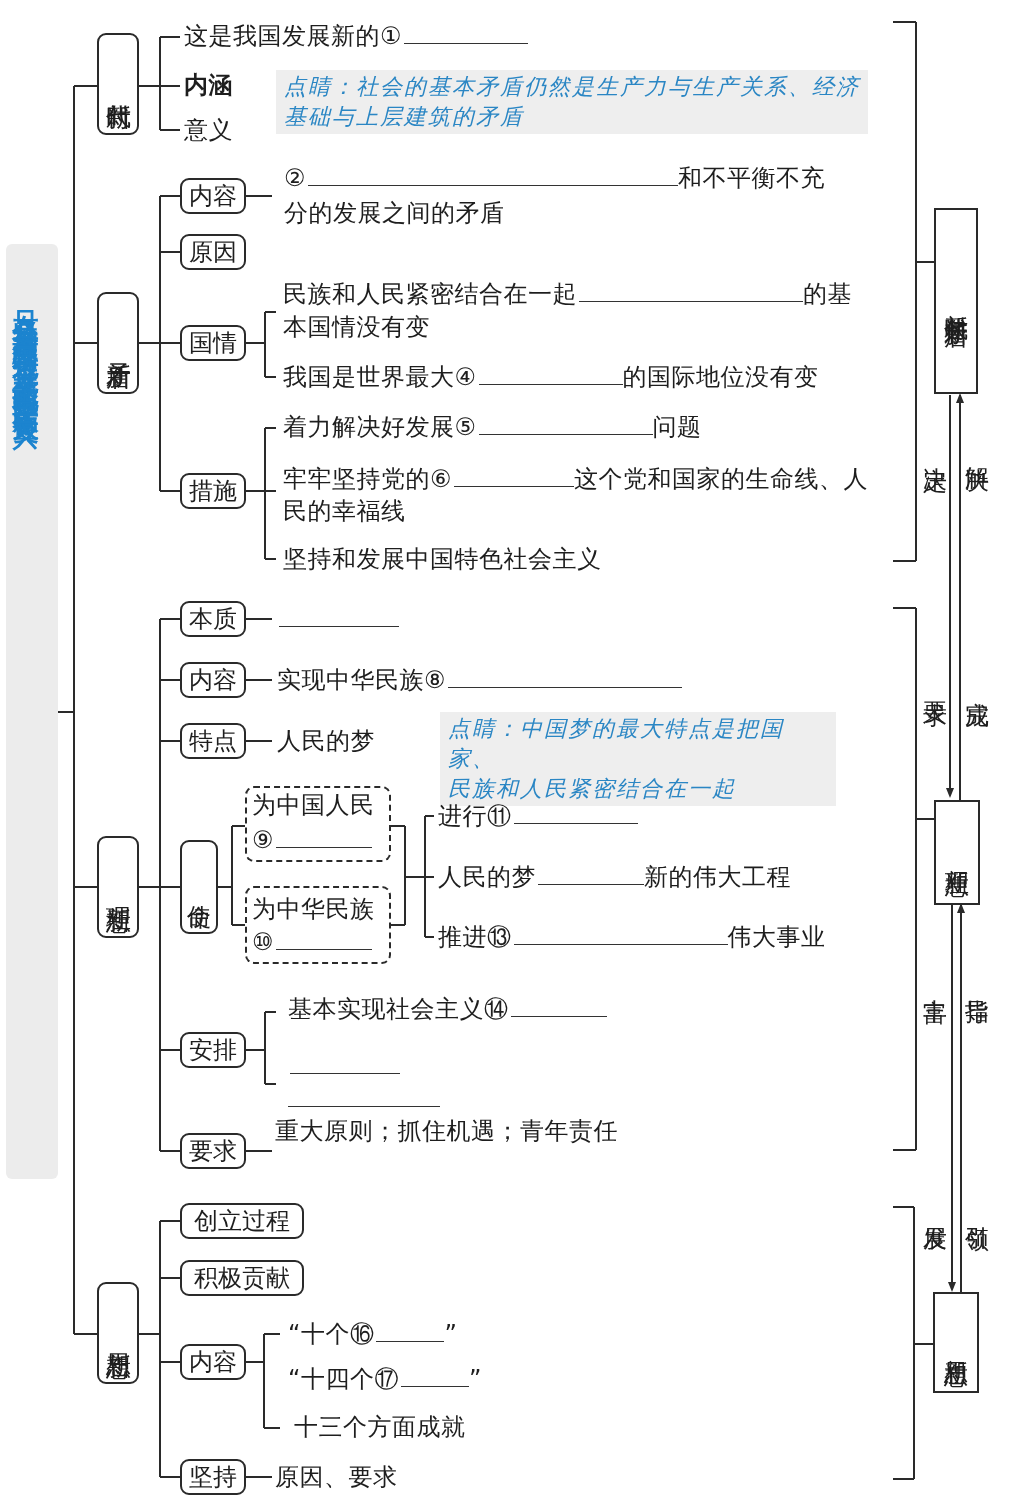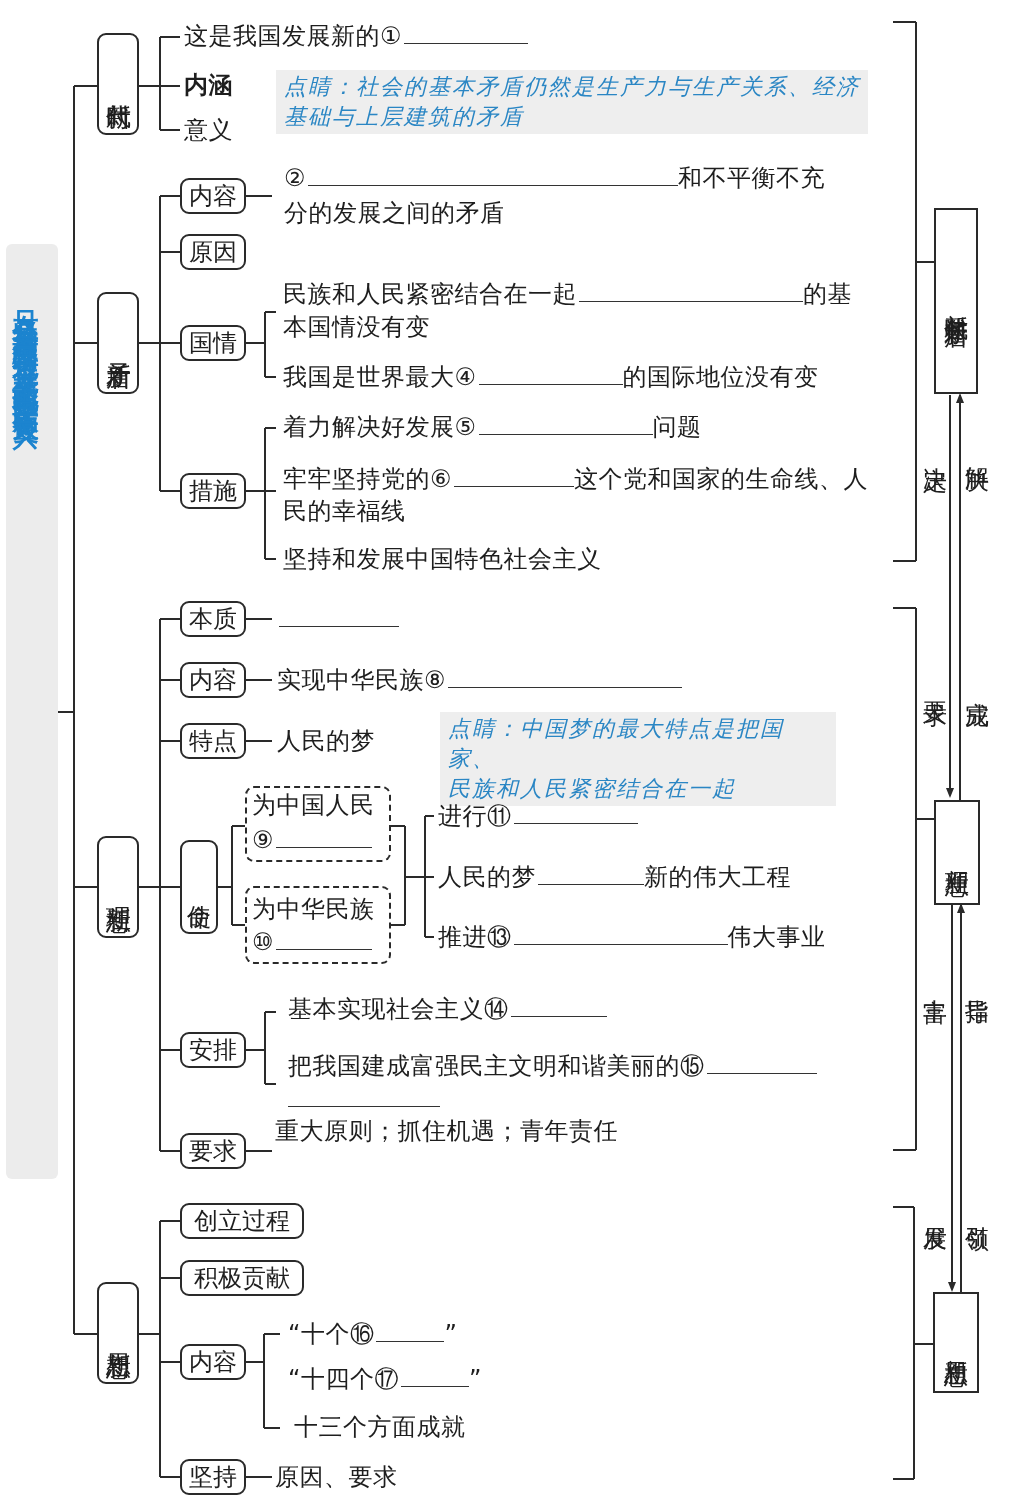--- a/index.html
+++ b/index.html
@@ -224,21 +224,21 @@
 </div>
 <div class="t" style="left:438px;top:922px;">
   <span>推进⑬</span><span class="blank" style="width:214px;"></span><span>伟大事业</span>
 </div>
 
 <div class="box" style="left:180px;top:1032px;width:66px;height:36px;">安排</div>
 <div class="t" style="left:288px;top:994px;">
   <span>基本实现社会主义⑭</span><span class="blank" style="width:96px;"></span>
 </div>
 <div class="t" style="left:288px;top:1051px;">
-  <span>把我国建成富强民主文明和谐美丽的⑮</span><span class="blank" style="width:110px;"></span>
+  <span class="blank" style="width:110px;"></span>
 </div>
 <div class="abs" style="left:288px;top:1106px;width:152px;border-bottom:1.5px solid #333;"></div>
 
 <div class="box" style="left:180px;top:1133px;width:66px;height:36px;">要求</div>
 <div class="t" style="left:275px;top:1116px;">重大原则；抓住机遇；青年责任</div>
 
 <div class="vbox" style="left:97px;top:1282px;width:42px;height:102px;">新思想</div>
 
 <div class="box" style="left:180px;top:1203px;width:124px;height:36px;">创立过程</div>
 <div class="box" style="left:180px;top:1260px;width:124px;height:36px;">积极贡献</div>

